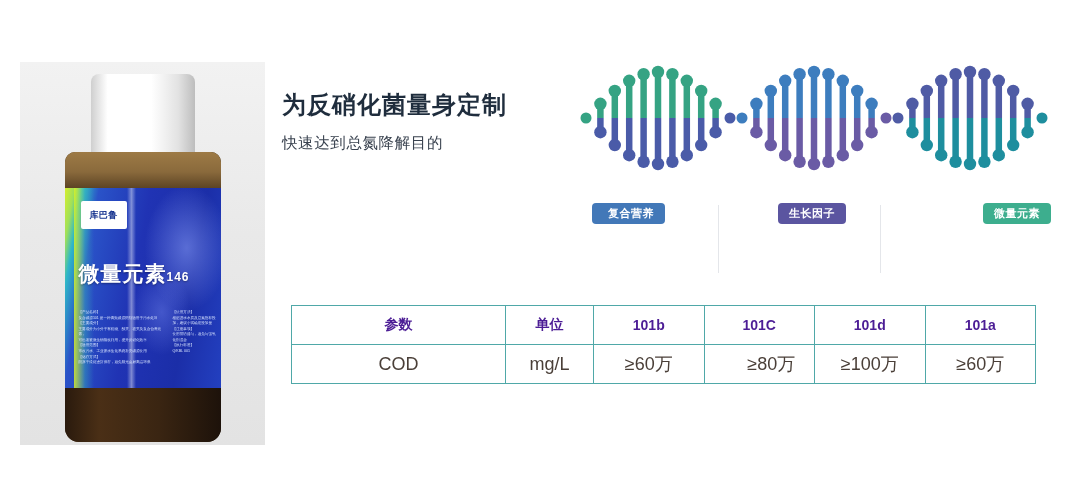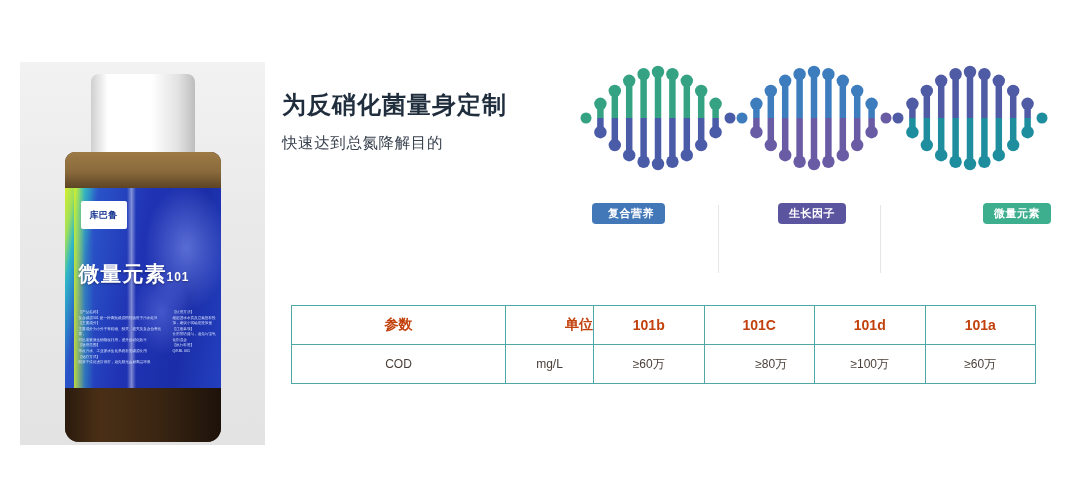--- a/index.html
+++ b/index.html
@@ -100,44 +100,44 @@
 
   
   .spec-table {
     position:absolute; left:291px; top:305px; width:744px;
     border-collapse:collapse; table-layout:fixed;
     border:1px solid #4FA8A8;
   }
   .spec-table td {
     border:1px solid #4FA8A8;
     height:39px; text-align:center; vertical-align:middle;
-    font-size:12px; color:#4a3f38; background:#ffffff;
-  }
-  .spec-table tr.head td { font-weight:bold; color:#c2410c; font-size:14px; }
+    font-size:18px; color:#4a3f38; background:#ffffff;
+  }
+  .spec-table tr.head td { font-weight:bold; color:#4c1d95; font-size:14px; }
   .spec-table col.c1 { width:214px; }
   .spec-table col.c2 { width:88px; }
   .spec-table col.cv { width:110.5px; }
 </style>
 </head>
 <body>
 
 <div class="page">
 
   <div class="photo">
     <div class="bottle">
       <div class="cap"></div>
       <div class="bodyglass">
         <div class="foam"></div>
         <div class="label">
           <div class="glint"></div>
           <div class="logo-box">
             <span>库巴鲁</span>
           </div>
           <div class="label-title">
-            <span>微量元素</span><i>101</i>
+            <span>微量元素</span><i>146</i>
           </div>
           <div class="fineprint l">【产品名称】
 复合碳源101 是一种高效碳源药剂适用于污水处理
 【主要成分】
 主要成分为小分子有机物、醇类、糖类及复合营养元素，
 可迅速被微生物吸收利用，提升反硝化效率
 【适用范围】
 市政污水、工业废水生化系统补充碳源使用
 【储存方式】
 阴凉干燥处密封保存，避免阳光直射高温环境</div>
@@ -296,21 +296,21 @@
       <col class="c1">
         <col class="c2">
         <col class="cv">
         <col class="cv">
         <col class="cv">
         <col class="cv">
     </colgroup>
     <tbody>
       <tr class="head">
         <td style="border-color: rgb(79, 168, 168);">参数</td>
-        <td style="border-color: rgb(79, 168, 168); text-align: right;">单位</td>
+        <td style="border-color: rgb(79, 168, 168);">单位</td>
         <td style="border-color: rgb(79, 168, 168);">101b</td>
         <td style="border-color: rgb(79, 168, 168);">101C</td>
         <td style="border-color: rgb(79, 168, 168);">101d</td>
         <td style="border-color: rgb(79, 168, 168);">101a</td>
       </tr>
       <tr>
         <td style="border-color: rgb(79, 168, 168);">COD</td>
         <td style="border-color: rgb(79, 168, 168);">mg/L</td>
         <td style="border-color: rgb(79, 168, 168);">≥60万</td>
         <td style="border-color: rgb(79, 168, 168); padding-left: 24px;">≥80万</td>

